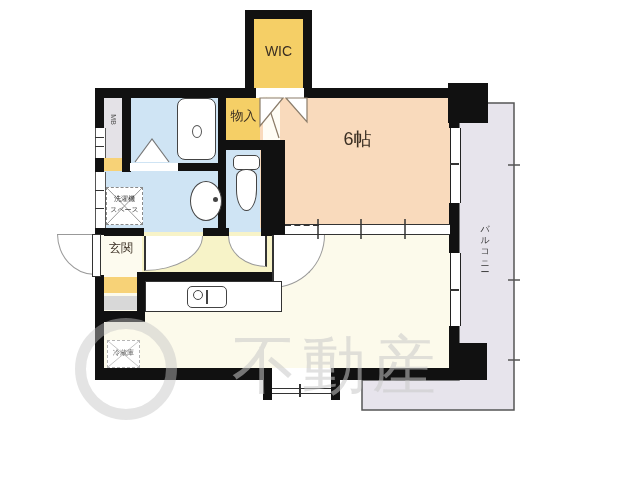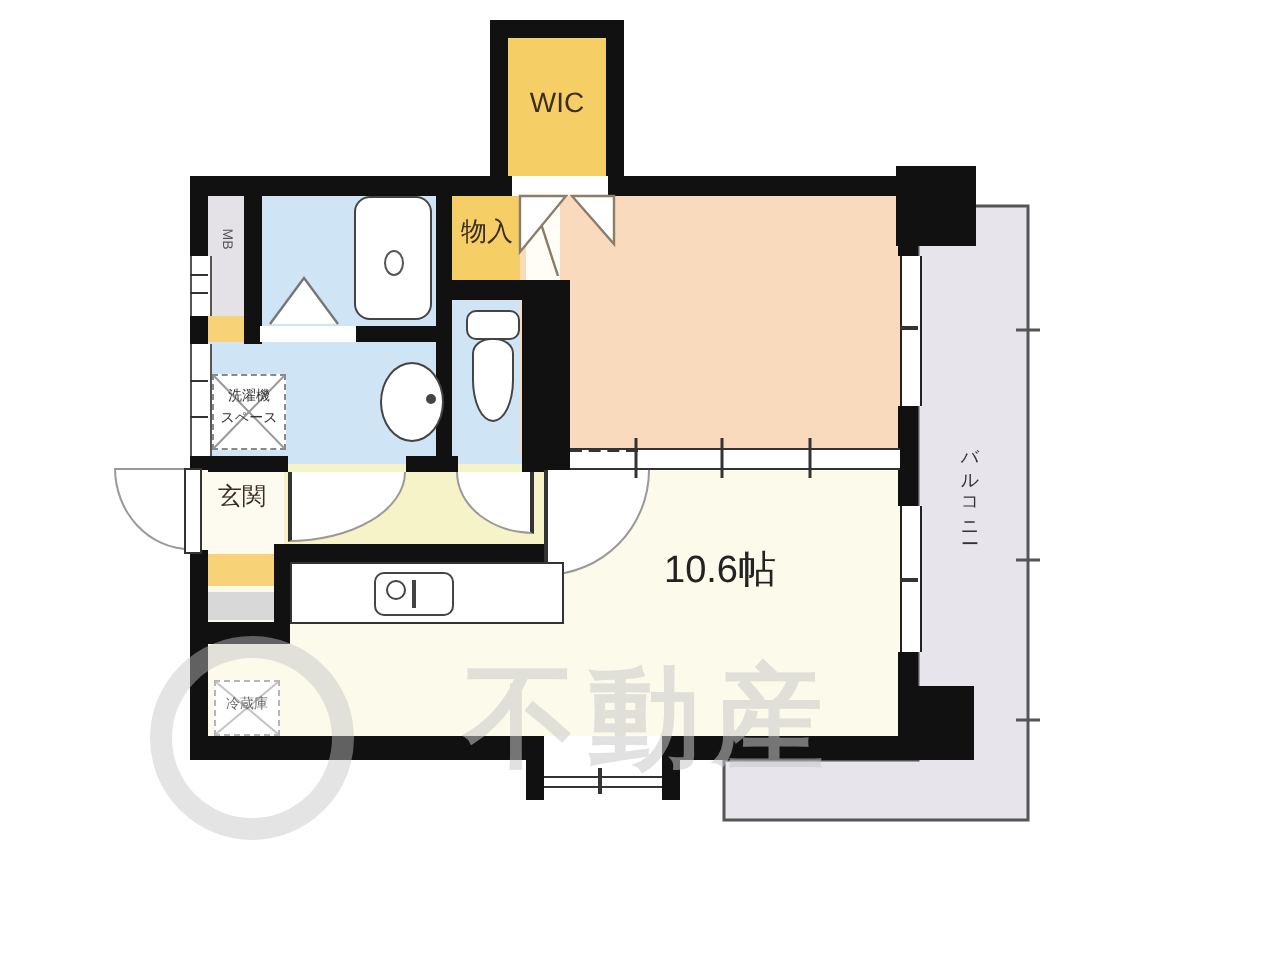--- a/index.html
+++ b/index.html
@@ -8,22 +8,22 @@
   .abs{position:absolute;}
   .wall{position:absolute;background:#111;}
   .room{position:absolute;}
   .lbl{position:absolute;color:#3a2e22;text-align:center;line-height:1.3;}
   .win{position:absolute;background:#fff;border-left:1px solid #222;border-right:1px solid #222;}
   .hline{position:absolute;background:#333;}
   .fixture{position:absolute;background:#fff;border:1.5px solid #444;box-sizing:border-box;}
   .dash{position:absolute;background:#fff;border:1px dashed #8a8a8a;box-sizing:border-box;}
   .disc{position:absolute;background:#fff;box-sizing:border-box;}
   svg{position:absolute;left:0;top:0;}
-  #watermark-text{position:absolute;font-weight:bold;letter-spacing:6px;
-      color:rgba(200,200,200,0.55);font-size:56px;pointer-events:none;}
+  #watermark-text{position:absolute;font-weight:normal;letter-spacing:6px;
+      color:rgba(200,200,200,0.55);font-size:64px;pointer-events:none;}
   #watermark-circle{position:absolute;border:11px solid rgba(195,195,195,0.45);
       border-radius:50%;pointer-events:none;}
 </style>
 </head>
 <body>
 
 <div id="stage">
 
   <svg width="640" height="480">
     <polygon points="459,103 514,103 514,410 362,410 362,380 459,380" fill="#e7e4ec" stroke="#555" stroke-width="1.5"></polygon>
@@ -124,23 +124,23 @@
     <line x1="405" y1="219" x2="405" y2="239" stroke="#333" stroke-width="1.5"></line>
     <line x1="107" y1="188" x2="142" y2="224" stroke="#999" stroke-width="1"></line>
     <line x1="142" y1="188" x2="107" y2="224" stroke="#999" stroke-width="1"></line>
     <line x1="108" y1="341" x2="139" y2="367" stroke="#c4c4c4" stroke-width="1"></line>
     <line x1="139" y1="341" x2="108" y2="367" stroke="#c4c4c4" stroke-width="1"></line>
   </svg>
 
   <div class="lbl" style="left:252px;top:42px;width:53px;font-size:14px;">WIC</div>
   <div class="lbl" style="left:222px;top:108px;width:43px;font-size:13px;">物入</div>
   <div class="lbl" style="left:300px;top:128px;width:115px;font-size:18px;">
+    <div>6帖</div>
   </div>
   <div class="lbl" style="left:290px;top:274px;width:140px;font-size:19px;color:#222;">
-    <div>10.6帖</div>
   </div>
   <div class="lbl" style="left:102px;top:241px;width:38px;font-size:12px;">玄関</div>
   <div class="lbl" style="left:472px;top:198px;width:18px;height:90px;font-size:9px;writing-mode:vertical-rl;letter-spacing:2px;color:#333;">バルコニー</div>
   <div class="lbl" style="left:104px;top:115px;width:18px;font-size:7px;transform:rotate(90deg);color:#555;">MB</div>
   <div class="lbl" style="left:106px;top:193px;width:37px;font-size:7px;line-height:1.6;color:#333;">
     <div>洗濯機</div>
     <div>スペース</div>
   </div>
   <div class="lbl" style="left:107px;top:348px;width:33px;font-size:7px;color:#666;">冷蔵庫</div>
 

